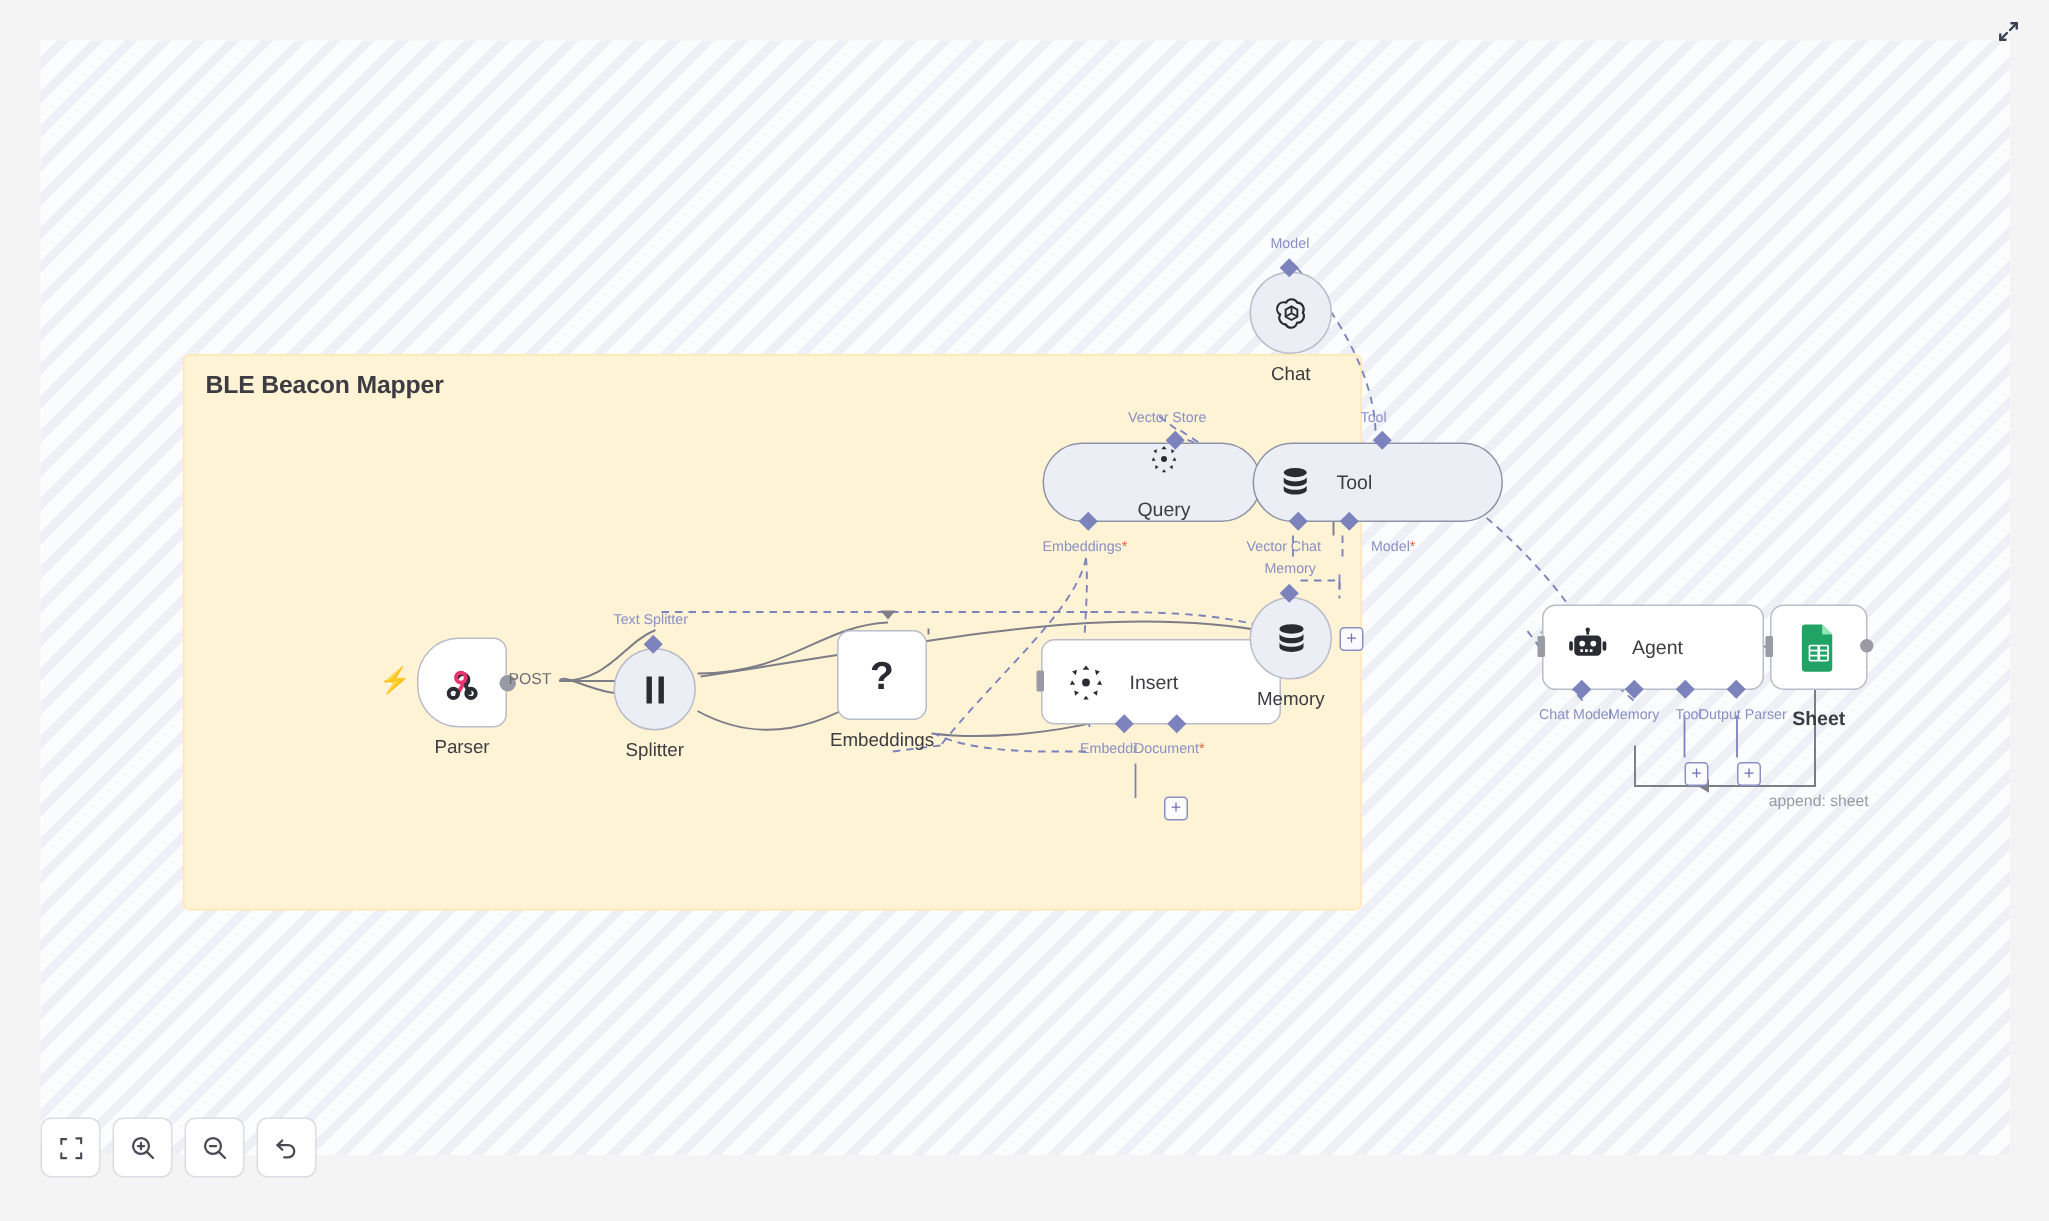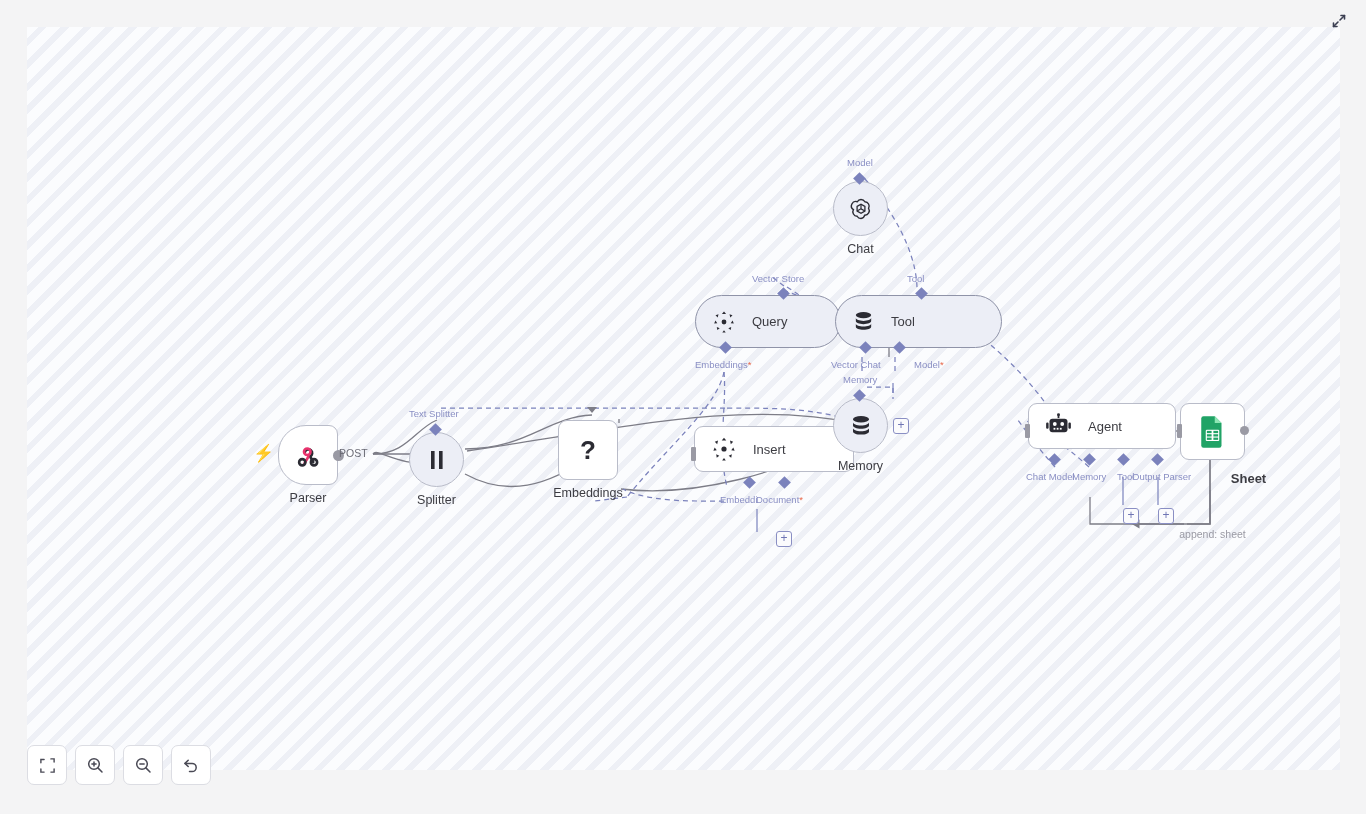--- a/index.html
+++ b/index.html
@@ -78,21 +78,21 @@
 
   .nlabel {
     position: absolute;
     left: 50%;
     transform: translateX(-50%);
     white-space: nowrap;
     font-size: 12.5px;
     color: #3c3c42;
     text-align: left;
   }
-  .nlabel.bold { font-weight: bold; font-size: 13px; margin-left: 36px; }
+  .nlabel.bold { font-weight: bold; font-size: 13px; }
   .nsub {
     position: absolute;
     left: 50%;
     transform: translateX(-50%);
     white-space: nowrap;
     font-size: 10.5px;
     color: #9a9aa4;
   }
 
   .circ {
@@ -108,21 +108,21 @@
     border-radius: 27px;
     background: #eceef6;
     border: 1px solid #8f93a8;
     display: flex; align-items: center;
     padding-left: 16px;
     gap: 16px;
   }
   .pill .ptext { font-size: 13px; color: #3c3c42; }
 
   .wide {
-    height: 46px;
+    height: 57px;
     border-radius: 9px;
     background: #fff;
     border: 1px solid #b9bcc9;
     display: flex; align-items: center;
     padding-left: 16px;
     gap: 16px;
   }
   .wide .ptext { font-size: 13px; color: #3c3c42; }
 
   
@@ -208,20 +208,23 @@
     <svg width="16" height="16" viewBox="0 0 16 16" fill="none" stroke="#3b3f52" stroke-width="1.6" stroke-linecap="round" stroke-linejoin="round">
       <path d="M10 2.5h3.5V6"></path>
         <path d="M13.5 2.5 9 7"></path>
       <path d="M6 13.5H2.5V10"></path>
         <path d="M2.5 13.5 7 9"></path>
     </svg>
   </div>
 
   <div id="canvas">
 
+    <div id="sticky">
+      <div class="sticky-title">BLE Beacon Mapper</div>
+    </div>
 
     <svg id="edges">
       <defs>
         <marker id="arr" markerWidth="7" markerHeight="7" refX="5" refY="3.5" orient="auto">
           <path d="M0,0 L6,3.5 L0,7 z" fill="#7d7d87"></path>
         </marker>
         <marker id="arrd" markerWidth="7" markerHeight="7" refX="5" refY="3.5" orient="auto">
           <path d="M0,0 L6,3.5 L0,7 z" fill="#7b82bc"></path>
         </marker>
       </defs>
@@ -354,21 +357,21 @@
       </div>
       <div class="sq-conn" style="left:-3px; top:21px;"></div>
       <div class="diamond" style="left:51px; top:52px;"></div>
       <div class="diamond" style="left:86px; top:52px;"></div>
       <div class="port-label" style="left:26px; top:68px;"><span>Embeddi</span></div>
       <div class="port-label" style="left:62px; top:68px;"><span>Document</span><span class="req">*</span></div>
       <div class="plusbtn" style="left:82px; top:105px;">+</div>
     </div>
 
     <div class="node" style="left:668px; top:268px;">
-      <div class="pill" style="width:146px;">
+      <div class="pill" style="width:146px;flex-direction:column;">
         <svg width="24" height="24" viewBox="0 0 24 24">
           <g fill="#2b2b33">
             <path d="M12 1.5l2.1 2.6h-4.2z"></path>
             <path d="M17.5 4.2l3 1.1-2.2 2.3z"></path>
             <path d="M6.5 4.2l-.8 3.4-2.2-2.3z"></path>
             <path d="M20.6 10.6l1.2 3-3.1-.4z"></path>
             <path d="M3.4 10.6l1.9 2.6-3.1.4z"></path>
             <path d="M19.2 16.9l-.5 3.2-2.4-1.9z"></path>
             <path d="M4.8 16.9l2.9 1.3-2.4 1.9z"></path>
             <path d="M12 20.2l1.7 2.3h-3.4z"></path>

